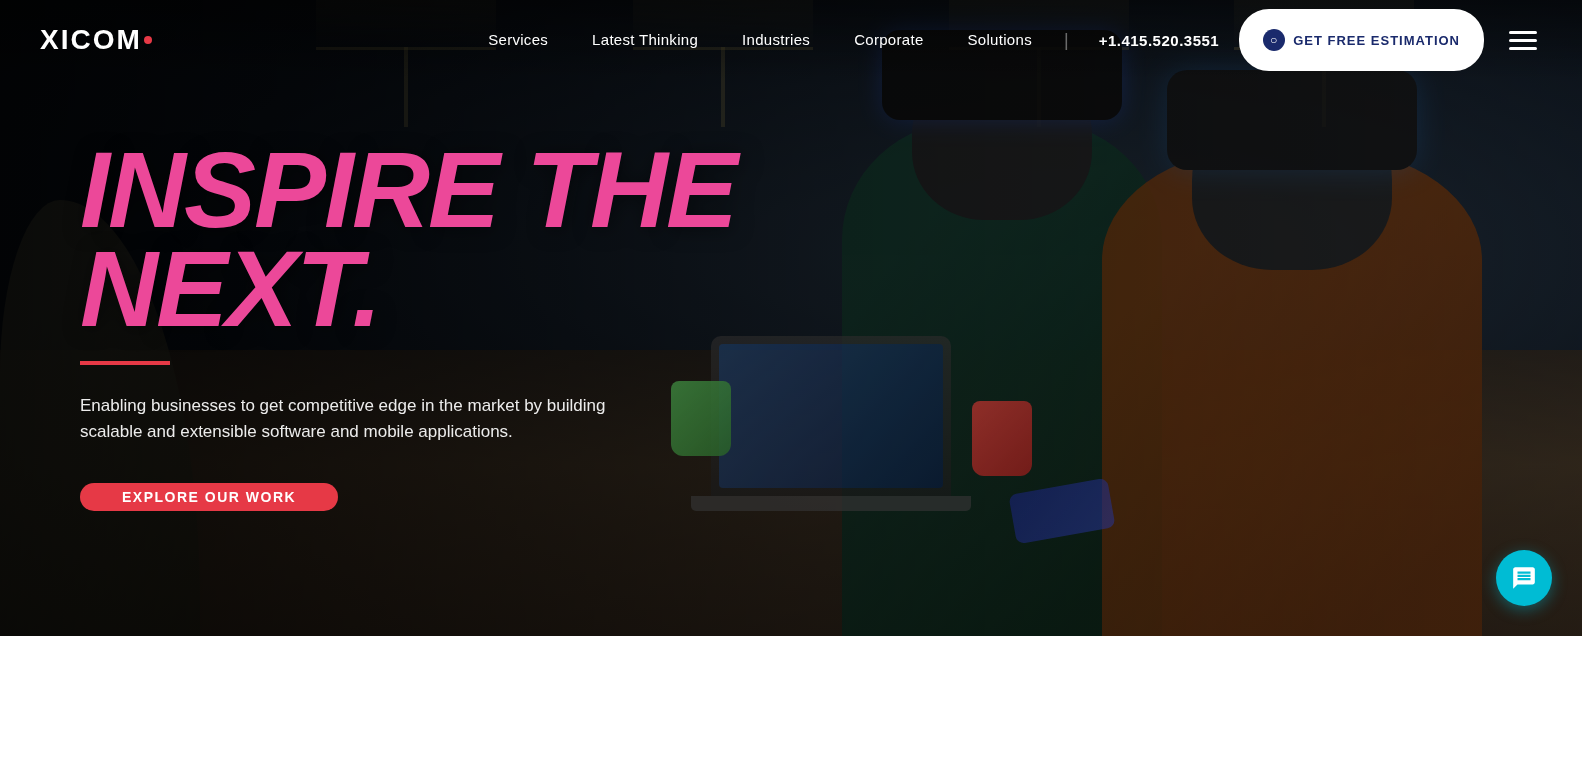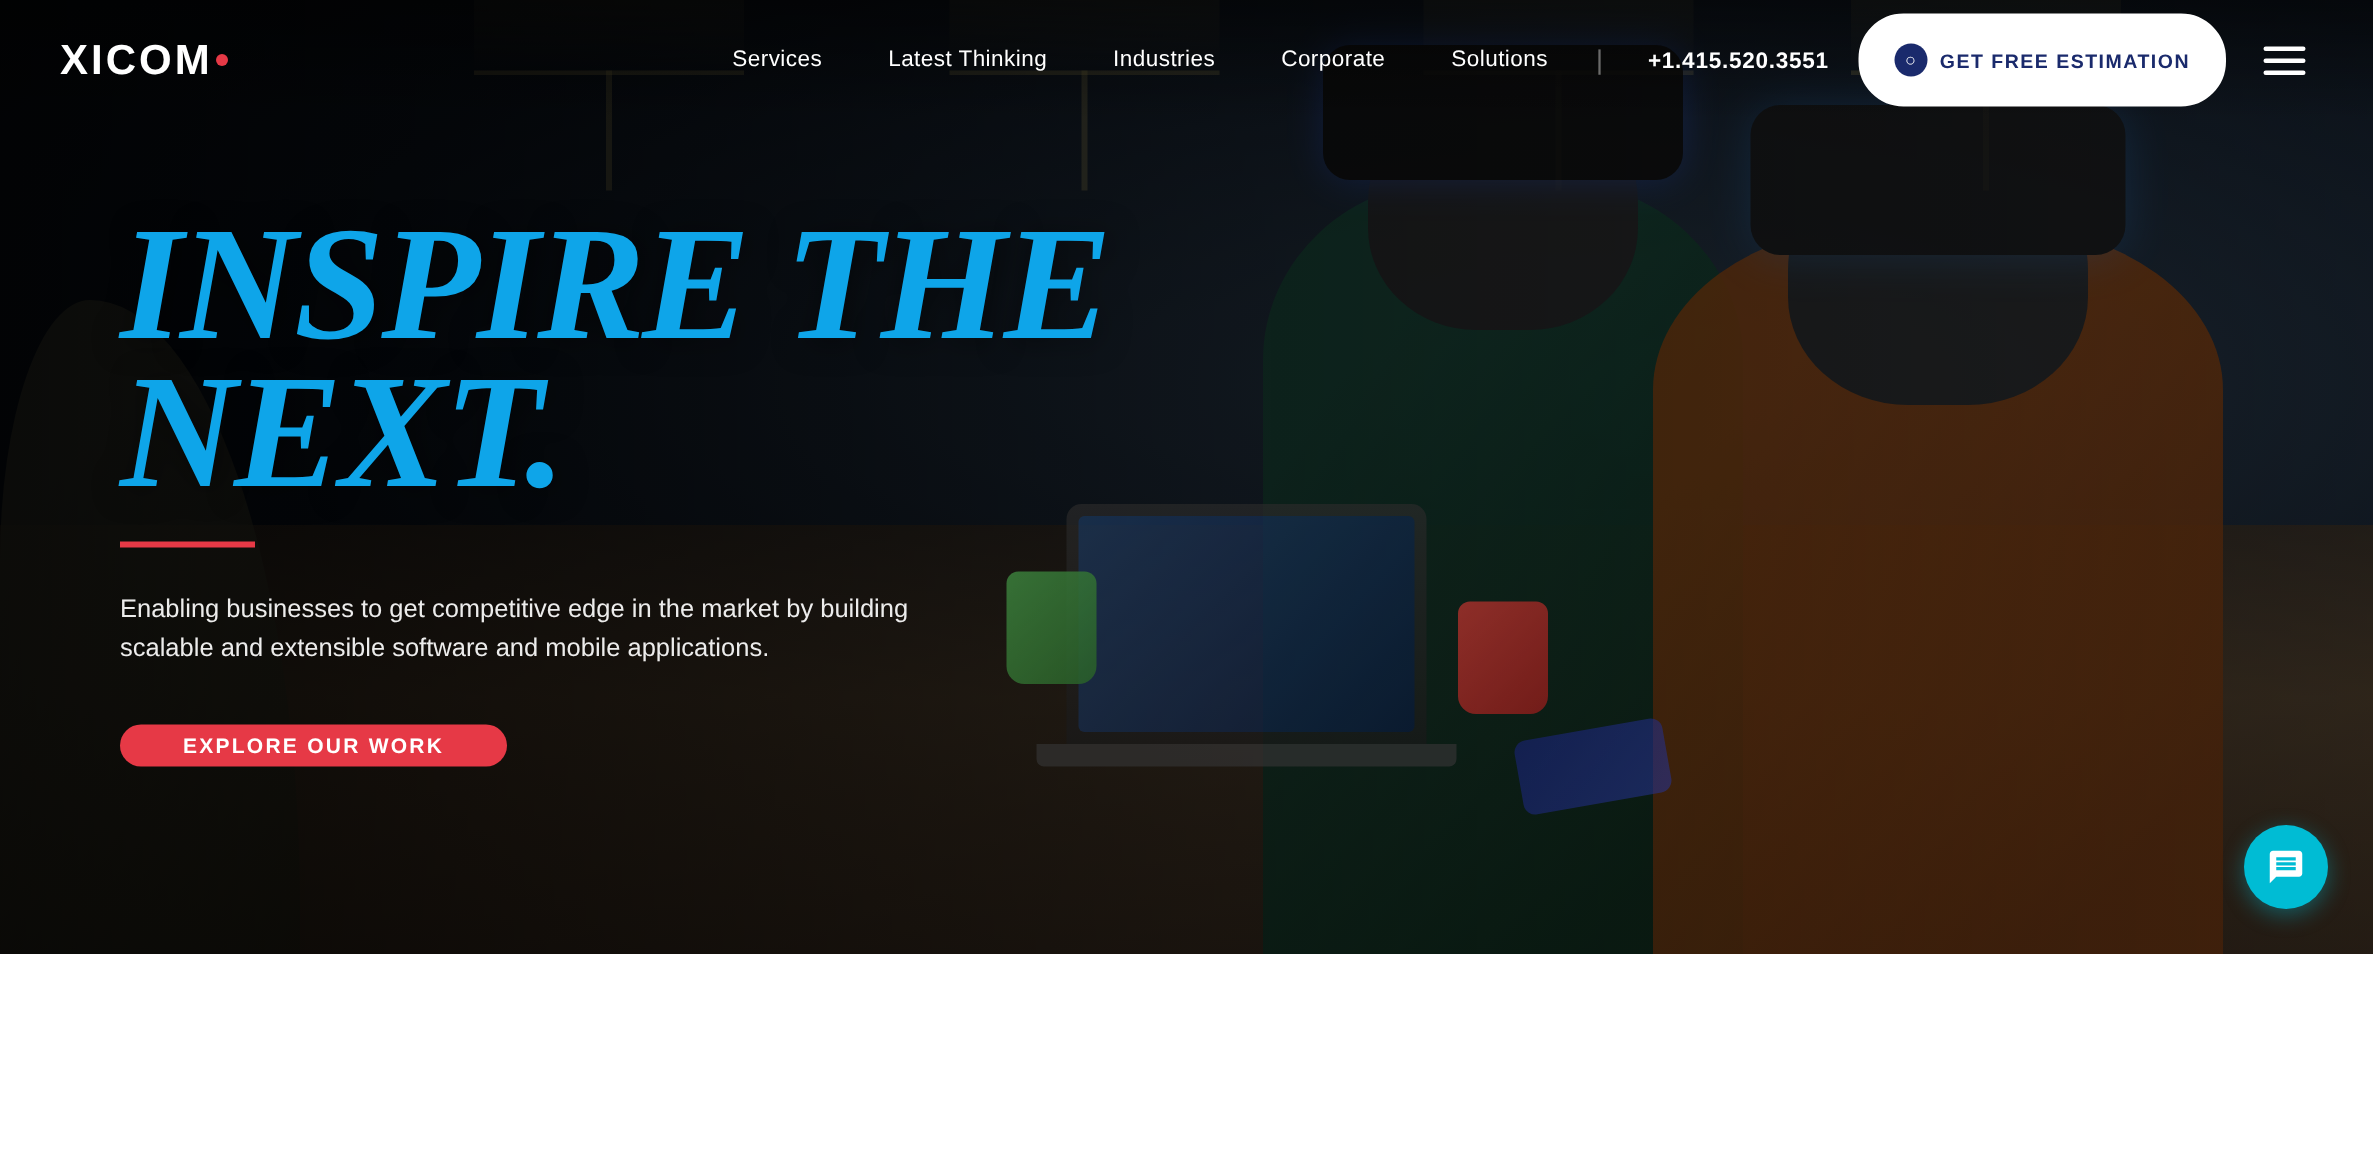--- a/index.html
+++ b/index.html
@@ -295,29 +295,28 @@
     
     .hero-content {
       position: absolute;
       top: 140px;
       left: 80px;
       z-index: 5;
       max-width: 860px;
     }
 
     .hero-title {
-      color: #0ea5e9;
+      color: #ec4899;
       font-size: 108px;
       font-weight: 900;
       line-height: 0.92;
       text-transform: uppercase;
       letter-spacing: -2px;
       font-style: italic;
       text-shadow: 2px 2px 20px rgba(0,0,0,0.5);
-      font-family: Liberation Serif, serif;
     }
 
     .hero-divider {
       width: 90px;
       height: 4px;
       background: #e63946;
       margin: 22px 0 28px 0;
     }
 
     .hero-subtitle {

